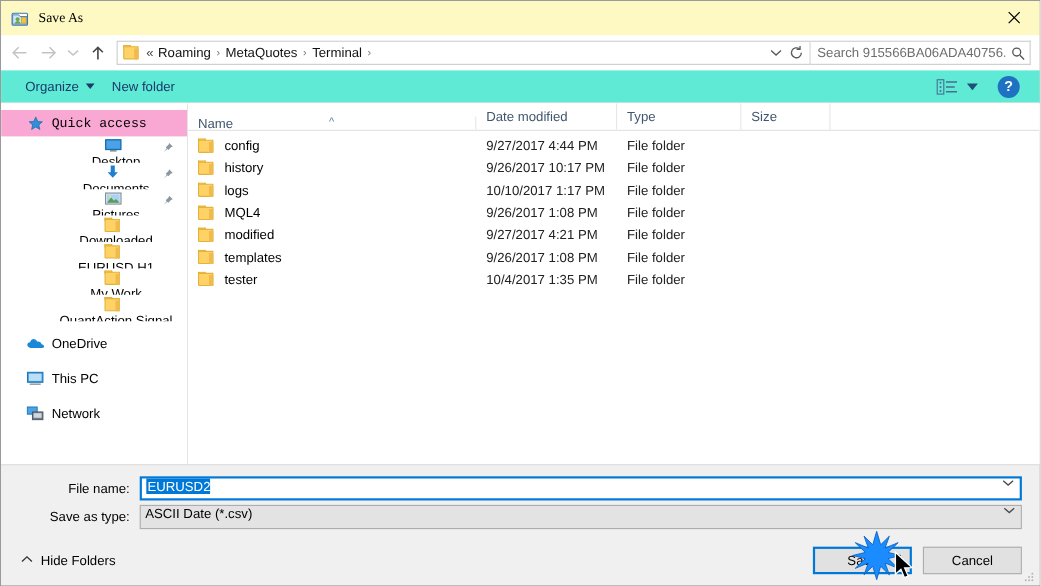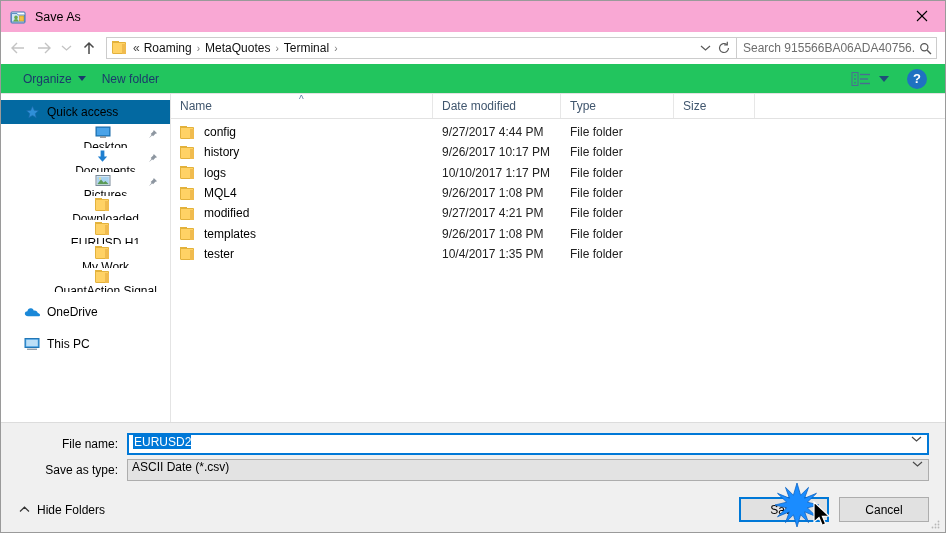--- a/index.html
+++ b/index.html
@@ -25,24 +25,25 @@
     border: 1px solid #9a9a9a;
     box-sizing: border-box;
     display: flex;
     flex-direction: column;
   }
 
   
   .titlebar {
     height: 31px;
     min-height: 31px;
-    background: #f9a8d4;
-    display: flex;
-    align-items: center;
-    position: relative;
+    background: #fef9c3;
+    display: flex;
+    align-items: center;
+    position: relative;
+    font-family: Liberation Serif, serif;
   }
   .title-icon {
     margin-left: 9px;
     width: 16px;
     height: 16px;
     position: relative;
   }
   .title-text {
     margin-left: 9px;
     font-size: 12.5px;
@@ -155,21 +156,21 @@
     width: 22px;
     display:flex;align-items:center;justify-content:center;
   }
 
   
   .toolbar {
     height: 30px;
     min-height: 30px;
     display: flex;
     align-items: center;
-    background: #22c55e;
+    background: #5eead4;
     border-bottom: 1px solid #e2e2e2;
     padding: 0 10px 0 14px;
     box-sizing: border-box;
   }
   .tb-item {
     font-size: 12px;
     color: #1b3a6b;
     padding: 3px 8px;
     display: flex;
     align-items: center;
@@ -226,21 +227,21 @@
     height: 24px;
     display: flex;
     align-items: center;
     font-size: 12px;
     color: #000;
     padding-left: 10px;
     box-sizing: border-box;
     cursor: default;
     position: relative;
   }
-  .nav-row.selected { background: #0369a1; }
+  .nav-row.selected { background: #f9a8d4; font-family: Liberation Mono, monospace; }
   .nav-row.lvl0 { padding-left: 22px; }
   .nav-row.lvl1 { padding-left: 40px; flex-direction: column; }
   .nav-row .nv-icon {
     width: 18px;
     height: 16px;
     margin-right: 6px;
     flex: none;
     display: flex;
     align-items: center;
     justify-content: center;
@@ -308,21 +309,21 @@
     font-size: 12px;
     color: #40566e;
     display: flex;
     align-items: center;
     padding-left: 9px;
     border-right: 1px solid #e7e7e7;
     box-sizing: border-box;
     cursor: default;
     position: relative;
   }
-  .col.c-name { width: 262px; }
+  .col.c-name { width: 262px; margin-top: 12px; }
   .col.c-date { width: 128px; }
   .col.c-type { width: 113px; }
   .col.c-size { width: 81px; }
   .sort-caret {
     position: absolute;
     left: 128px;
     top: 1px;
     color: #5b7aa3;
     font-size: 10px;
     line-height: 10px;
@@ -708,20 +709,30 @@
           <svg width="16" height="14" viewBox="0 0 16 14">
             <rect x="1" y="1.5" width="14" height="9" fill="#3c9ae0" stroke="#2176b5" stroke-width="1"></rect>
             <rect x="2.2" y="2.7" width="11.6" height="6.6" fill="#bcdff7"></rect>
             <rect x="3" y="11.6" width="10" height="1.3" fill="#8d98a3"></rect>
           </svg>
         </span>
         <span class="nv-label">This PC</span>
       </div>
 
       <div class="nav-gap"></div>
+      <div class="nav-row lvl0">
+        <span class="nv-icon">
+          <svg width="16" height="14" viewBox="0 0 16 14">
+            <rect x="0.8" y="1" width="9" height="6.5" fill="#4aa3e8" stroke="#2176b5" stroke-width="0.9"></rect>
+            <rect x="5.5" y="5.5" width="9.5" height="7" fill="#6f7d8a" stroke="#4c5865" stroke-width="0.9"></rect>
+            <rect x="6.6" y="6.6" width="7.2" height="4.2" fill="#cfd8e0"></rect>
+          </svg>
+        </span>
+        <span class="nv-label">Network</span>
+      </div>
     </div>
 
     <div class="filelist">
       <div class="col-head">
         <div class="col c-name">
           <span>Name</span>
           <span class="sort-caret">^</span>
         </div>
         <div class="col c-date">
           <span>Date modified</span>

